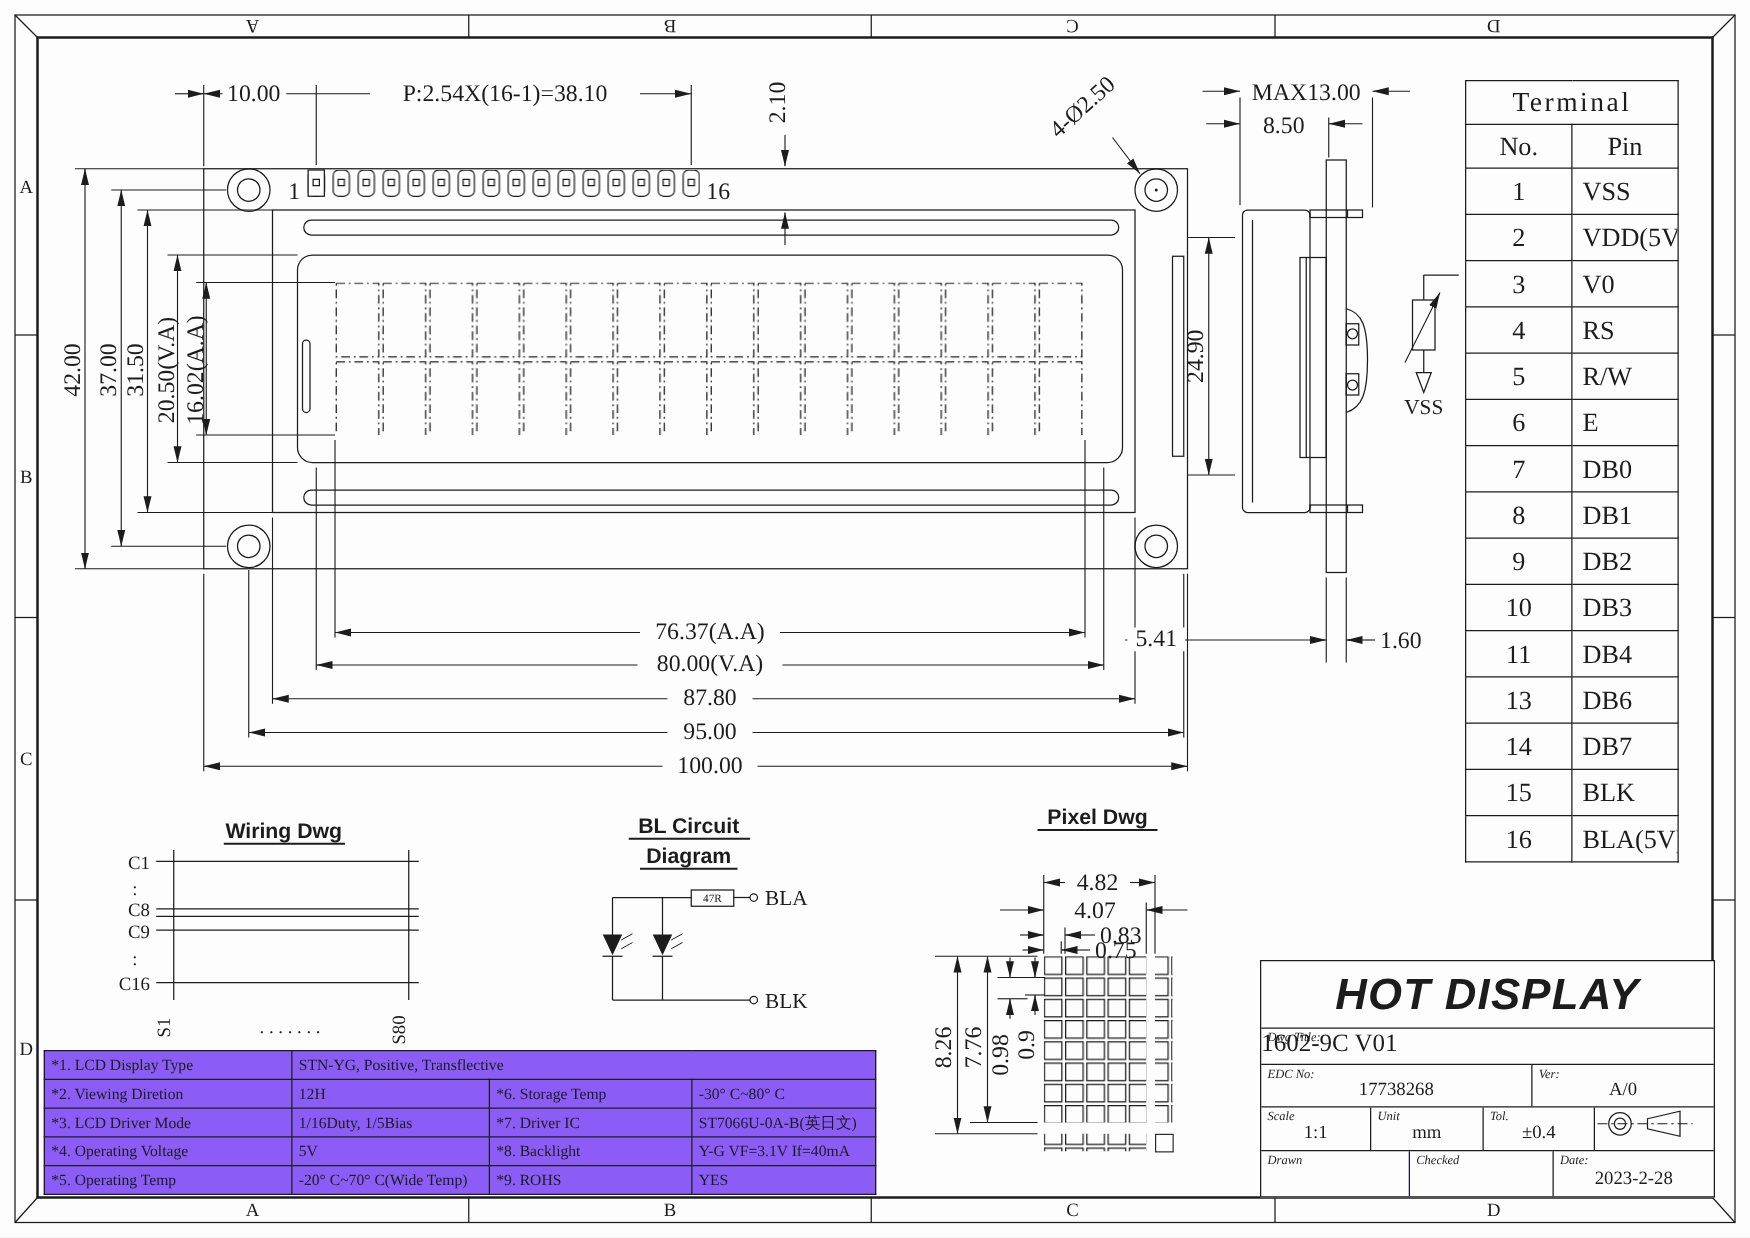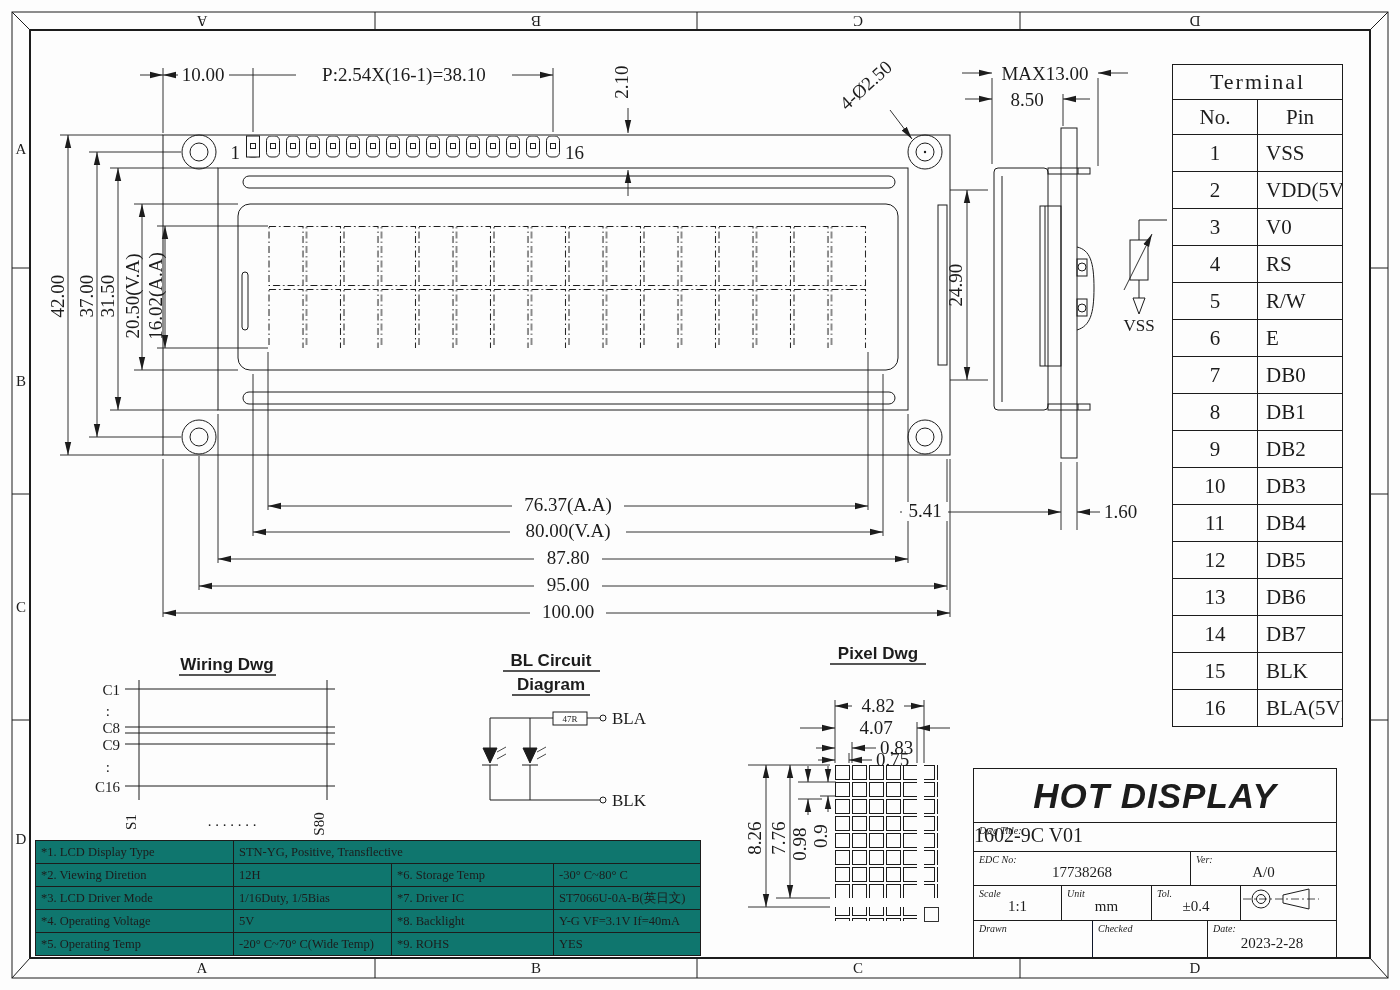--- a/index.html
+++ b/index.html
@@ -16,25 +16,25 @@
   #terminal{position:absolute;left:1172px;top:64px;width:171px;border-collapse:collapse;
             table-layout:fixed;background:#fdfdfd;}
   #terminal td,#terminal th{border:1px solid #1c1c1c;padding:0 4px;height:36px;overflow:hidden;}
   #terminal .t-title{font-size:22px;text-align:center;height:34px;letter-spacing:2px;margin-top:25px;}
   #terminal .t-head{font-size:21px;text-align:center;height:34px;}
   #terminal .t-no{width:46px;text-align:center;font-size:21px;}
   #terminal .t-pin{font-size:21px;padding-left:8px;}
   #terminal{border:1.5px solid #1c1c1c;}
   
   #spec{position:absolute;left:35px;top:840px;width:666px;border-collapse:collapse;
-        table-layout:fixed;background:#0f766e;font-size:12.5px;}
+        table-layout:fixed;background:#8b5cf6;font-size:12.5px;}
   #spec td{border:1px solid #1c1c1c;height:22px;padding:0 5px;white-space:nowrap;overflow:hidden;}
   #spec{border:1.5px solid #1c1c1c;}
   
-  #tblock{position:absolute;left:973px;top:768px;width:364px;height:190px;
+  #tblock{position:absolute;left:1008px;top:768px;width:364px;height:190px;
           border:1.5px solid #1c1c1c;background:#fdfdfd;box-sizing:border-box;}
   .tb-row{position:relative;box-sizing:border-box;border-bottom:1px solid #1c1c1c;}
   .tb-label{position:absolute;left:5px;top:2px;font-size:10px;font-family:"Liberation Serif",serif;font-style:italic;}
   .tb-company{height:54px;display:flex;align-items:center;justify-content:center;
       font-family:"Liberation Sans",sans-serif;font-weight:bold;font-style:italic;
       font-size:35px;letter-spacing:1px;}
   .tb-dwg{height:29px;} .tb-dwg .tb-val{position:absolute;left:0;right:60px;top:1px;font-size:20px;}
   .tb-edc{height:34px;display:flex;}
   .tb-cell{position:relative;box-sizing:border-box;height:100%;}
   .tb-edc .c1{width:217px;border-right:1px solid #1c1c1c;}
@@ -397,24 +397,20 @@
         </tr>
     <tr>
           <td class="t-no">10</td>
           <td class="t-pin">DB3</td>
         </tr>
     <tr>
           <td class="t-no">11</td>
           <td class="t-pin">DB4</td>
         </tr>
     <tr>
-          <td class="t-no">12</td>
-          <td class="t-pin">DB5</td>
-        </tr>
-    <tr>
           <td class="t-no">13</td>
           <td class="t-pin">DB6</td>
         </tr>
     <tr>
           <td class="t-no">14</td>
           <td class="t-pin">DB7</td>
         </tr>
     <tr>
           <td class="t-no">15</td>
           <td class="t-pin">BLK</td>

